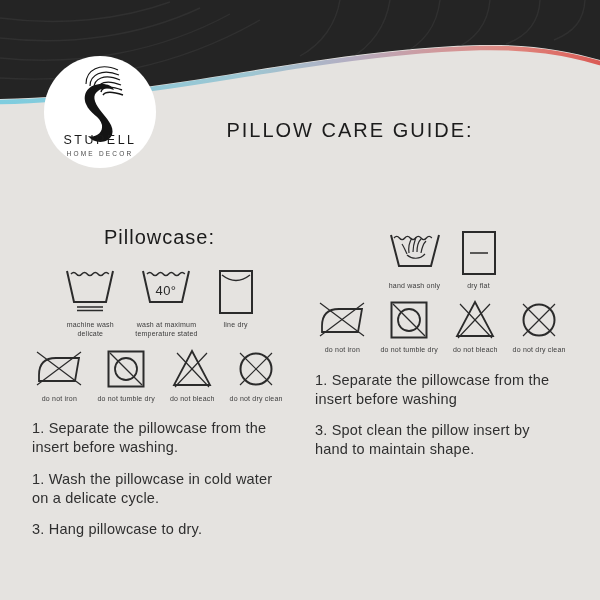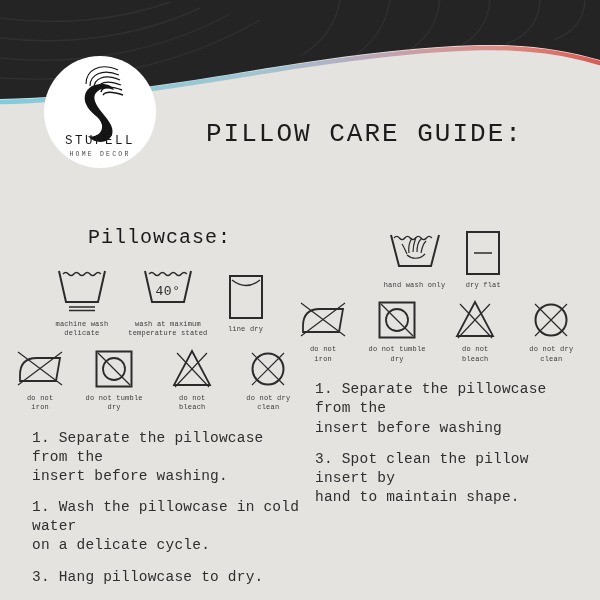--- a/index.html
+++ b/index.html
@@ -1,34 +1,34 @@
 <!DOCTYPE html>
 <html><head>
 <meta charset="utf-8">
 <style>
   html,body{margin:0;padding:0;background:#e5e3e0;}
   .canvas{
     position:relative;width:600px;height:600px;overflow:hidden;
-    background:#e5e3e0;font-family:Liberation Mono, monospace;color:#1d1d1d;
+    background:#e5e3e0;font-family:Liberation Sans, sans-serif;color:#1d1d1d;
   }
   .header-wave{position:absolute;top:0;left:0;display:block;}
   .logo-badge{position:absolute;left:42px;top:54px;width:116px;height:116px;}
   .logo-badge svg{display:block;}
   .page-title{
     position:absolute;left:206px;top:119px;width:288px;margin:0;
-    text-align:center;font-size:26px;font-weight:normal;letter-spacing:2px;
+    text-align:center;font-size:20px;font-weight:normal;letter-spacing:2px;
     color:#1c1c1c;white-space:nowrap;
   }
   .col{position:absolute;top:226px;width:285px;text-align:center;}
   .col-left{left:17px;}
   .col-right{left:300px;}
   .col h2{
     margin:0 0 16px;font-size:20px;font-weight:normal;letter-spacing:1px;color:#1b1b1b;
   }
-  .symbols-row{display:flex;justify-content:center;align-items:center;margin-bottom:4px;}
+  .symbols-row{display:flex;justify-content:center;align-items:flex-start;margin-bottom:4px;}
   .symbols-row.row1{gap:20px;}
   .symbols-row.row2{gap:15px;margin-top:2px;}
   .symbol{display:flex;flex-direction:column;align-items:center;margin:0;}
   .sym-box{height:50px;display:flex;align-items:flex-end;}
   .row2 .sym-box{height:46px;}
   .symbol figcaption{
     font-size:7px;letter-spacing:.2px;color:#3b3b3b;margin-top:5px;
     line-height:1.35;white-space:pre-line;
   }
   .sym-stroke{stroke:#2b2b2b;fill:none;}

